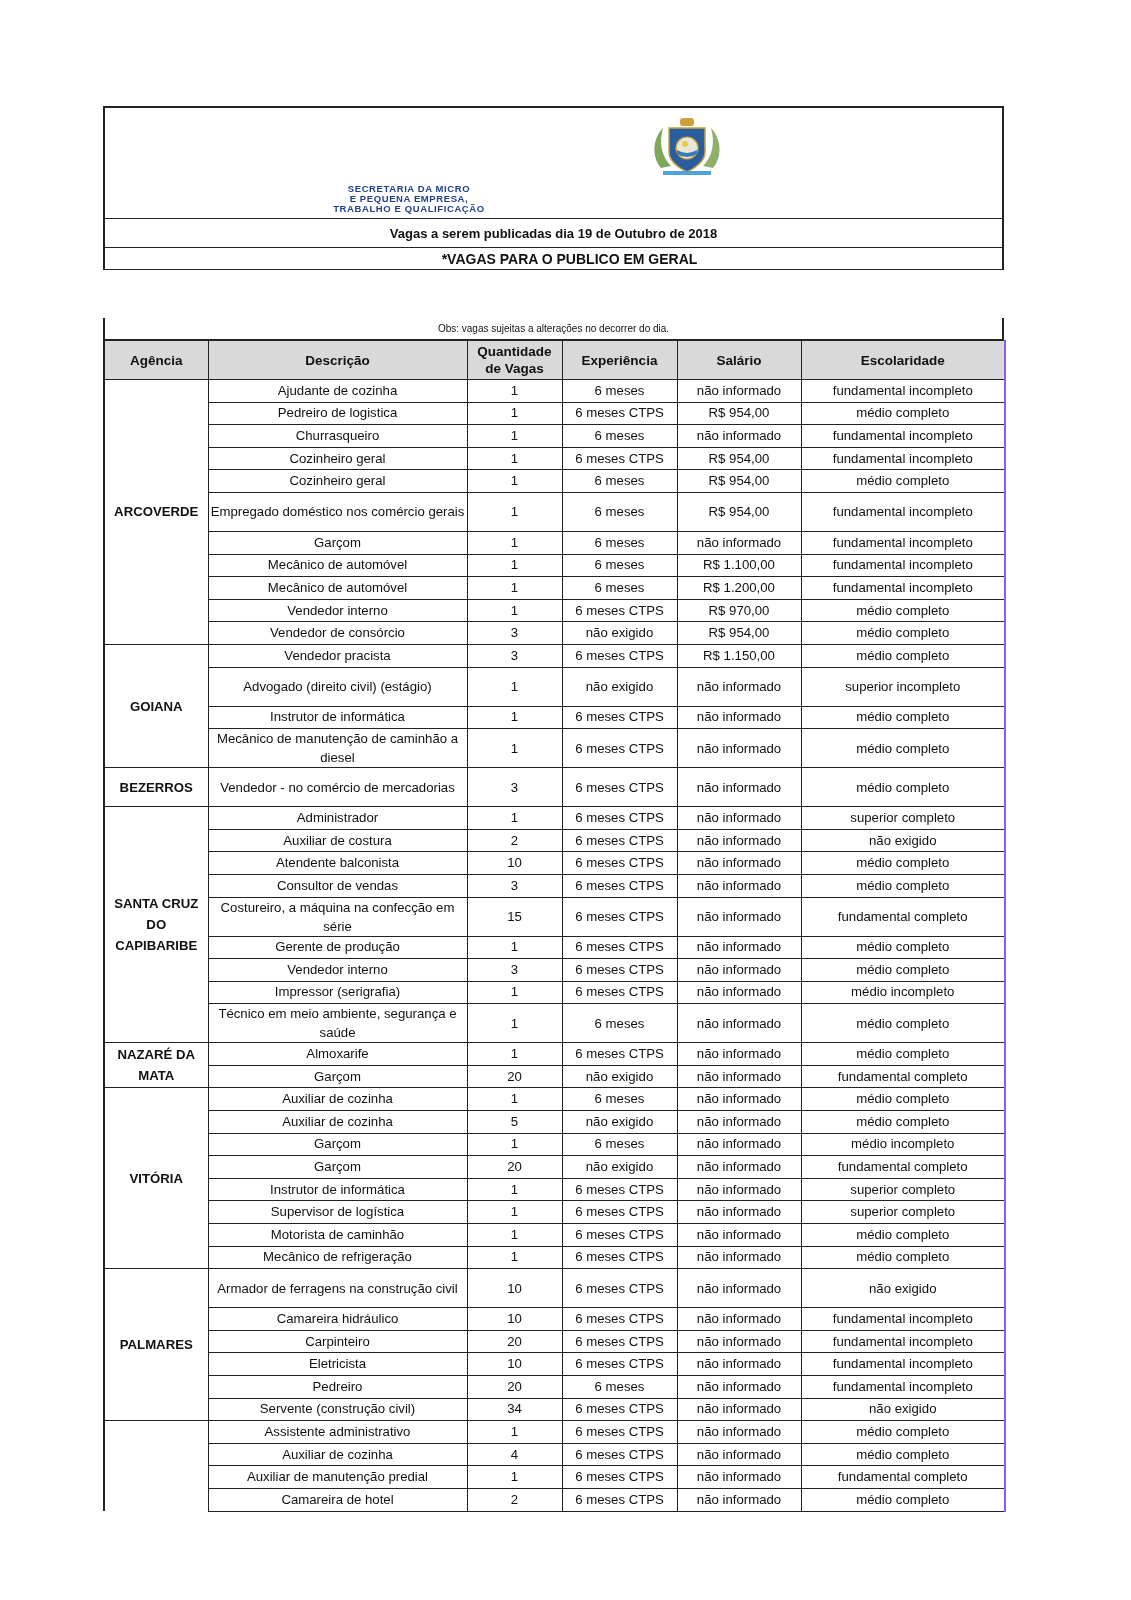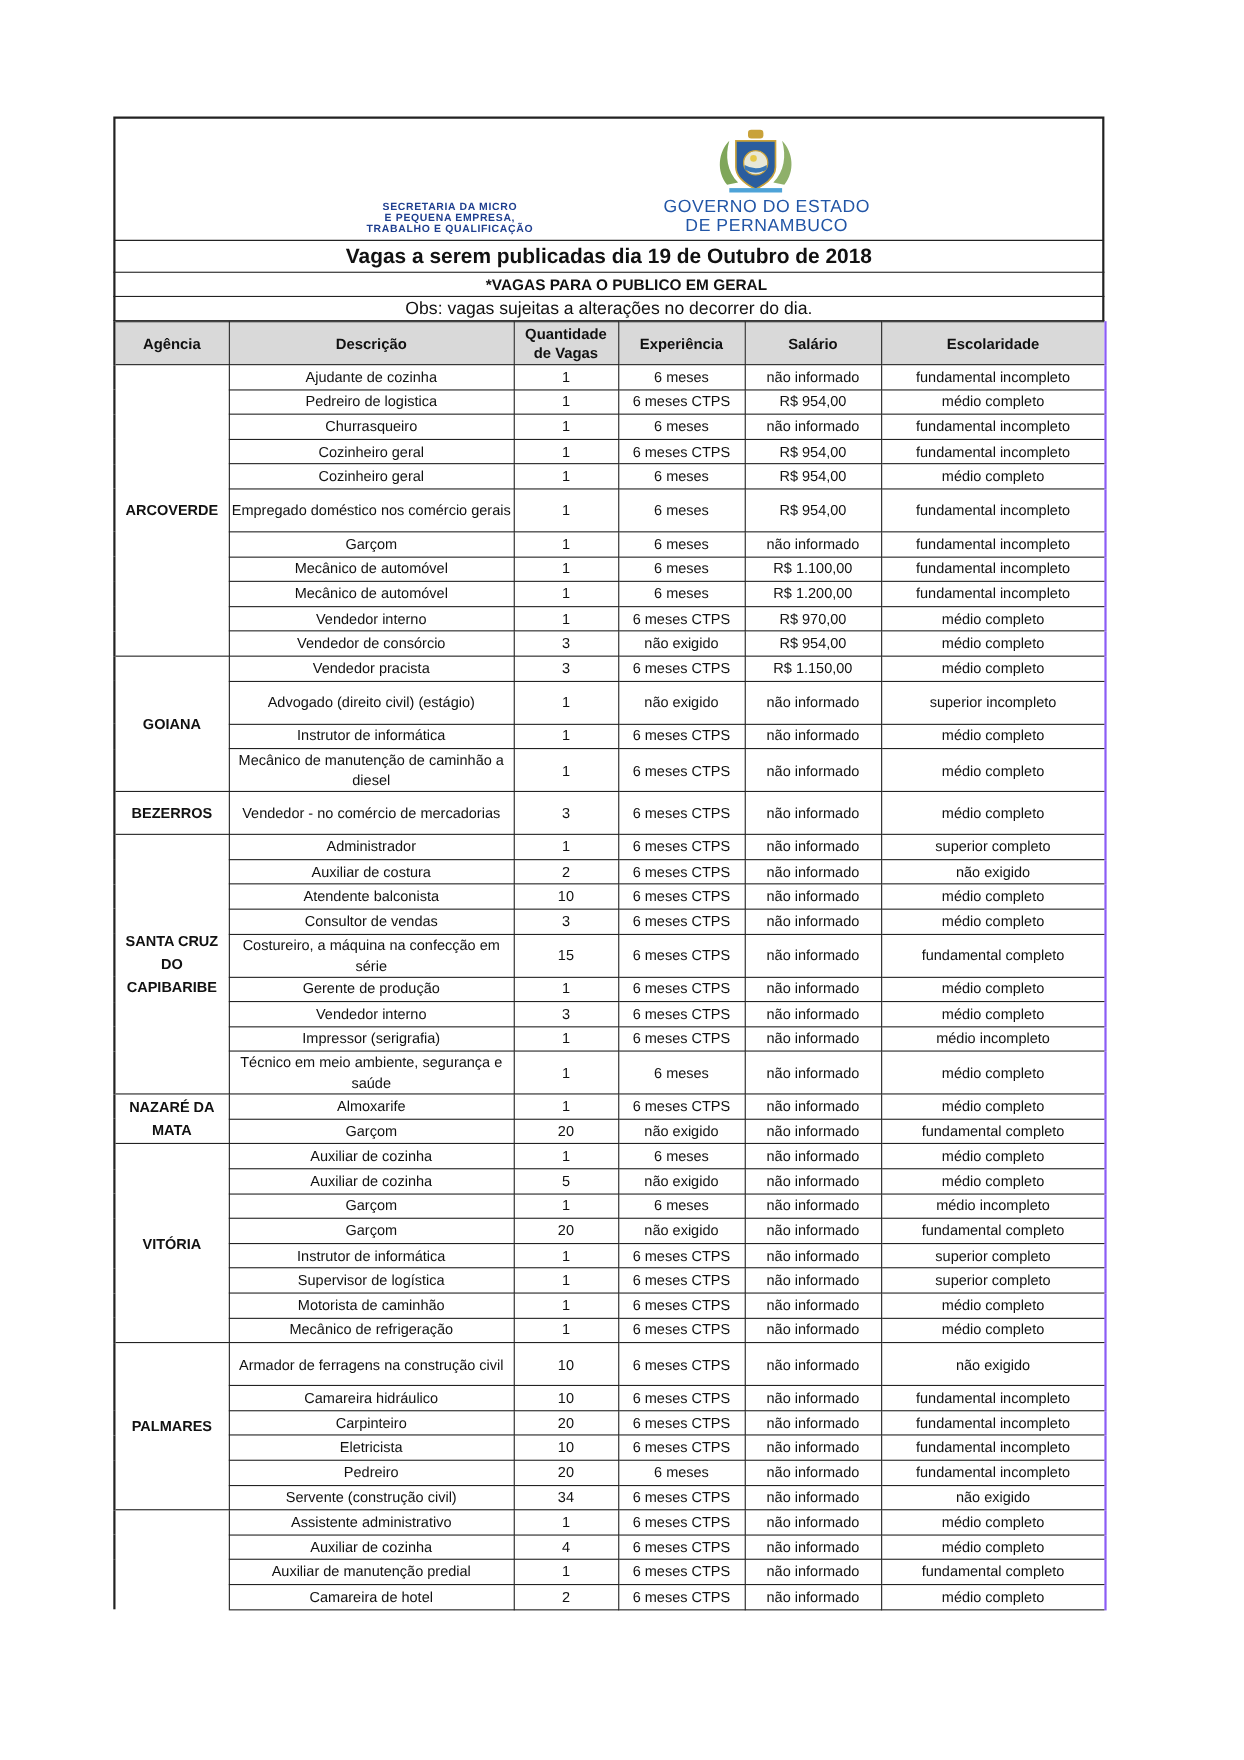--- a/index.html
+++ b/index.html
@@ -8,23 +8,23 @@
   .sheet { position: absolute; left: 103px; top: 106px; width: 901px; }
   .banner { height: 113px; border: 2px solid #222; border-bottom: 1.5px solid #222; position: relative; box-sizing: border-box; }
   .logo-block { position: absolute; left: 184px; top: 8px; width: 560px; height: 100px; }
   .secretaria { position: absolute; left: 0; top: 68px; width: 240px; text-align: center;
                 font-size: 9.5px; line-height: 10px; letter-spacing: 0.6px; color: #1f3f8f; font-weight: bold; }
   .governo { position: absolute; left: 268px; top: 64px; width: 280px; text-align: center;
              font-size: 16px; line-height: 17px; color: #2155a6; letter-spacing: 0.5px; }
   .crest { position: absolute; left: 358px; top: 0; width: 80px; height: 64px; }
   .title-row, .subtitle-row, .obs-row { border-left: 2px solid #222; border-right: 2px solid #222; border-bottom: 1.5px solid #222;
                 text-align: center; box-sizing: border-box; }
-  .title-row { height: 29px; line-height: 29px; font-size: 19px; font-weight: bold; }
+  .title-row { height: 29px; line-height: 29px; font-size: 13px; font-weight: bold; }
   .subtitle-row { height: 22px; line-height: 22px; font-size: 14px; font-weight: bold; padding-left: 32px; }
-  .obs-row { height: 22px; line-height: 22px; font-size: 16px; }
+  .obs-row { height: 22px; line-height: 22px; font-size: 10px; margin-top: 48px; }
   table { border-collapse: collapse; width: 901px; table-layout: fixed; font-size: 13.2px; }
   td, th { border: 1.2px solid #222; text-align: center; padding: 0 2px; overflow: hidden; }
   th { background: #d9d9d9; font-weight: bold; height: 38px; font-size: 13.5px; line-height: 17px; }
   td { height: 21.6px; line-height: 20px; }
   td.tall { height: 38px; line-height: 19px; }
   td.agency { font-weight: bold; line-height: 21px; }
   td.agency-open { border-bottom: none; }
   col.c1 { width: 104px; } col.c2 { width: 259px; } col.c3 { width: 95px; }
   col.c4 { width: 115px; } col.c5 { width: 124px; } col.c6 { width: 204px; }
   .outer-left { border-left: 2px solid #222; }
@@ -44,24 +44,20 @@
       <svg class="crest" viewBox="0 0 80 64">
         <path d="M14 52 C4 40 6 22 16 12 C12 26 14 40 24 50 Z" fill="#7fa65a"></path>
         <path d="M66 52 C76 40 74 22 64 12 C68 26 66 40 56 50 Z" fill="#8fb06a"></path>
         <rect x="33" y="2" width="14" height="8" rx="3" fill="#c9a23a"></rect>
         <path d="M22 12 L58 12 L58 36 C58 46 48 52 40 56 C32 52 22 46 22 36 Z" fill="#2a5d9e" stroke="#c9a23a" stroke-width="1.5"></path>
         <circle cx="40" cy="32" r="11" fill="#e8e8d8" stroke="#c9a23a" stroke-width="1.2"></circle>
         <path d="M30 34 Q40 40 50 34 L50 38 Q40 44 30 38 Z" fill="#3a78b8"></path>
         <circle cx="38" cy="28" r="3" fill="#e6c84a"></circle>
         <rect x="16" y="55" width="48" height="4" fill="#4ea3d8"></rect>
       </svg>
-      <div class="governo">
-        <div>GOVERNO DO ESTADO</div>
-        <div>DE PERNAMBUCO</div>
-      </div>
     </div>
   </div>
   <div class="title-row">Vagas a serem publicadas dia 19 de Outubro de 2018</div>
   <div class="subtitle-row">*VAGAS PARA O PUBLICO EM GERAL</div>
   <div class="obs-row">Obs: vagas sujeitas a alterações no decorrer do dia.</div>
 
   <table>
     <colgroup>
         <col class="c1">
         <col class="c2">

